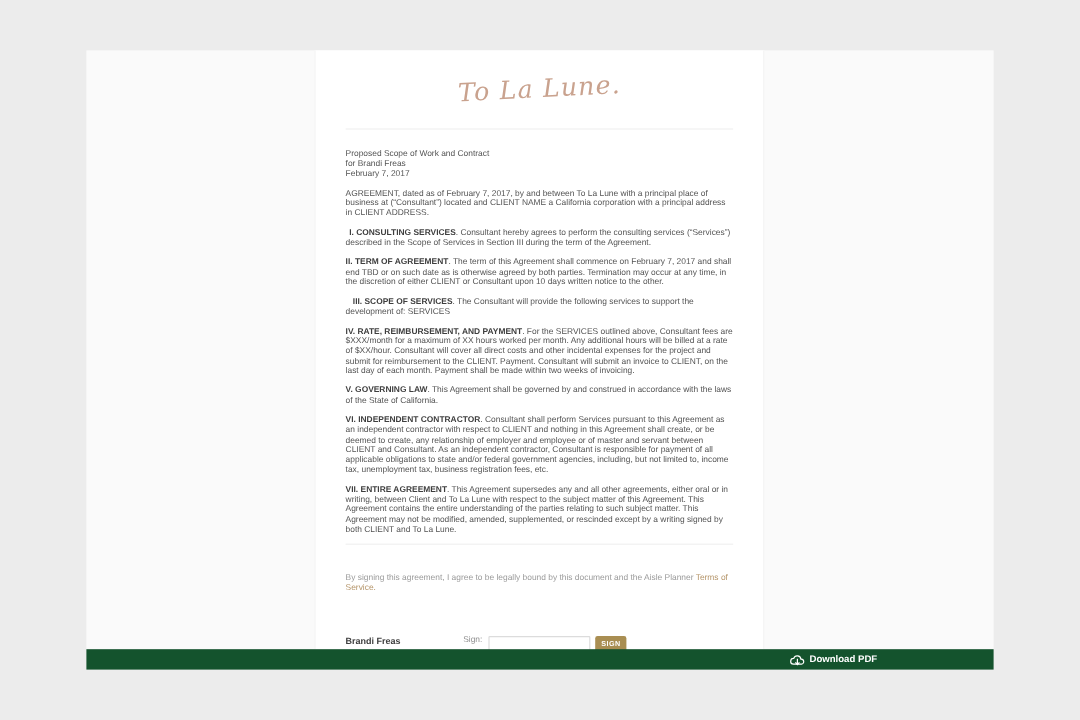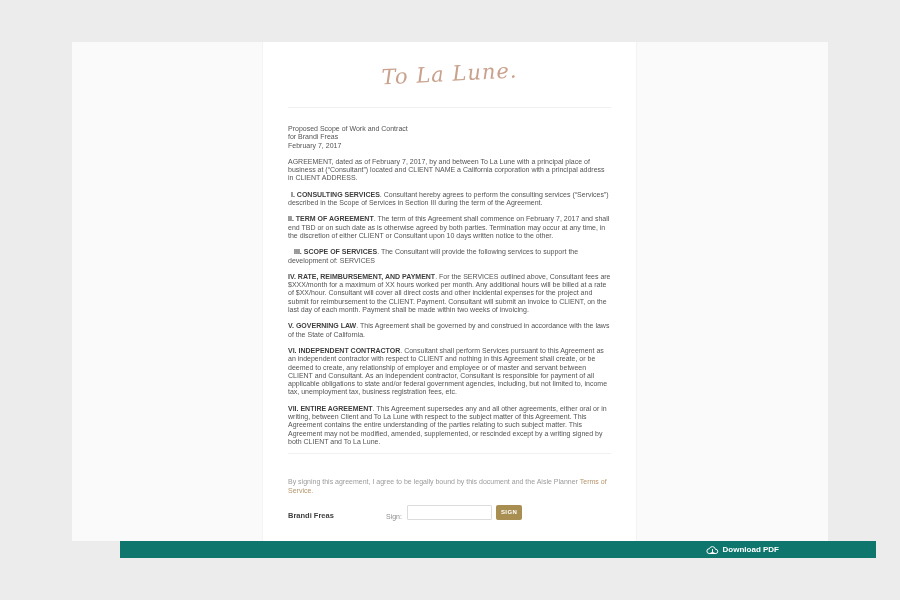--- a/index.html
+++ b/index.html
@@ -58,23 +58,23 @@
     font-size: 7px;
     line-height: 8.3px;
     color: #9b9b9b;
   }
   .legal a {
     color: #b5956a;
     text-decoration: none;
     cursor: pointer;
   }
   .sig-row {
-    margin-top: 10px;
+    margin-top: 35px;
     display: flex;
-    align-items: flex-end;
+    align-items: flex-start;
   }
   .sig-name {
     font-size: 7.5px;
     font-weight: bold;
     color: #3e3e3e;
     width: 98px;
   }
   .sig-label {
     font-size: 7px;
     color: #8f8f8f;
@@ -102,26 +102,25 @@
     font-size: 6px;
     font-weight: bold;
     letter-spacing: 0.4px;
     cursor: pointer;
     font-family: "Liberation Sans", sans-serif;
   }
   .footer-bar {
     position: absolute;
     left: 72px; top: 541px;
     width: 756px; height: 17px;
-    background: #0f766e;
+    background: #14532d;
     display: flex;
     align-items: center;
     justify-content: flex-end;
     padding-right: 97px;
-    margin-left: 48px;
   }
   .download-btn {
     display: flex;
     align-items: center;
     gap: 4px;
     color: #ffffff;
     font-size: 8px;
     font-weight: bold;
     cursor: pointer;
   }

